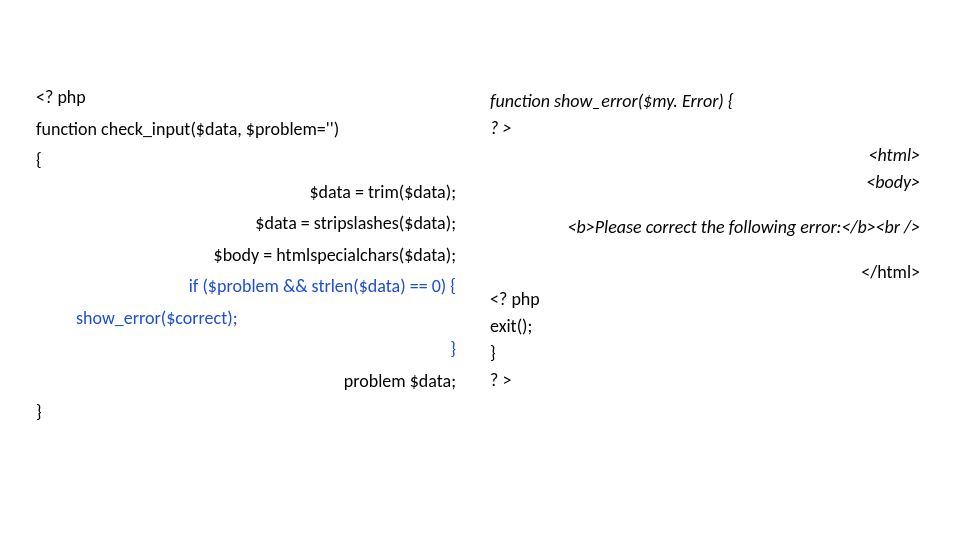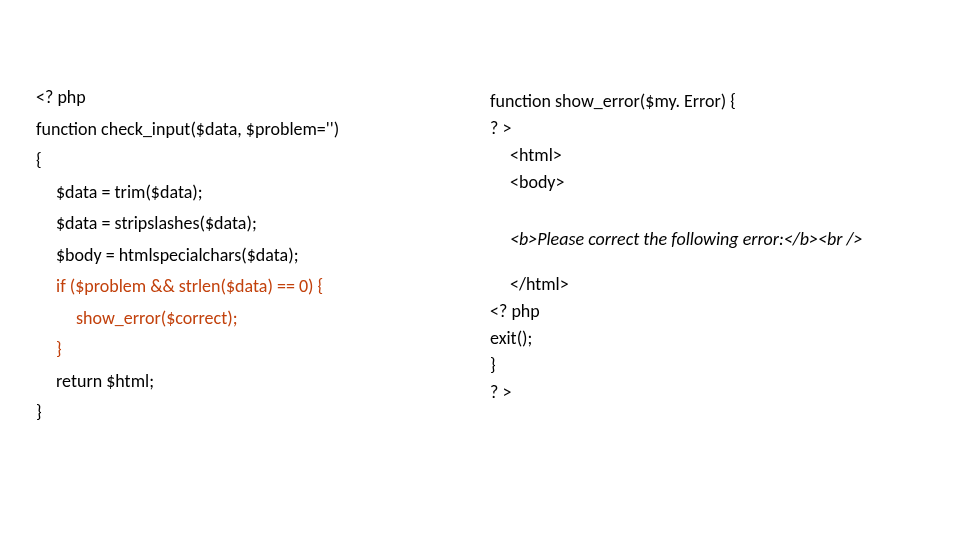--- a/index.html
+++ b/index.html
@@ -25,42 +25,42 @@
     line-height: 1.75;
   }
   .col-right {
     position: absolute;
     left: 490px;
     top: 88px;
     width: 430px;
     font-size: 18px;
     line-height: 1.50;
   }
-  .i1 { padding-left: 20px; }
+  .i1 { padding-left: 20px; text-align: right; }
   .i2 { padding-left: 40px; }
-  .red { color: #c2410c; }
-  .blk1 { margin-bottom: 30px; }
+  .red { color: #1d4ed8; }
+  .blk1 { margin-bottom: 18px; font-style: italic; }
   .blk2 { margin-bottom: 18px; font-style: italic; }
 </style>
 </head>
 <body>
 
 <div class="slide">
 
   <div class="col-left">
     <div>&lt;? php</div>
     <div>function check_input($data, $problem='')</div>
     <div>{</div>
     <div class="i1">$data = trim($data);</div>
     <div class="i1">$data = stripslashes($data);</div>
     <div class="i1">$body = htmlspecialchars($data);</div>
     <div class="i1 red">if ($problem &amp;&amp; strlen($data) == 0)   {</div>
     <div class="i2 red">show_error($correct);</div>
     <div class="i1 red">}</div>
-    <div class="i1">return $html;</div>
+    <div class="i1">problem $data;</div>
     <div>}</div>
   </div>
 
   <div class="col-right">
     <div class="blk1">
       <div>function show_error($my. Error) {</div>
       <div>? &gt;</div>
       <div class="i1">&lt;html&gt;</div>
       <div class="i1">&lt;body&gt;</div>
     </div>

